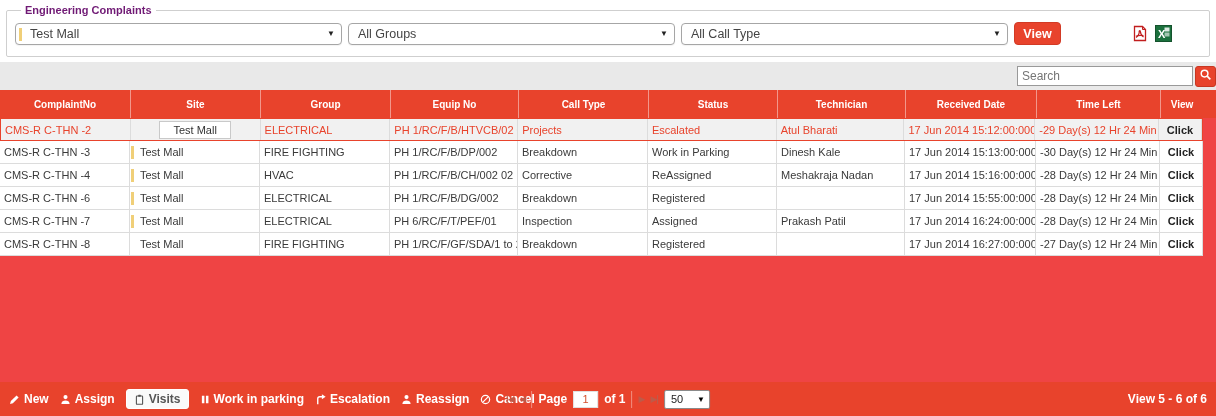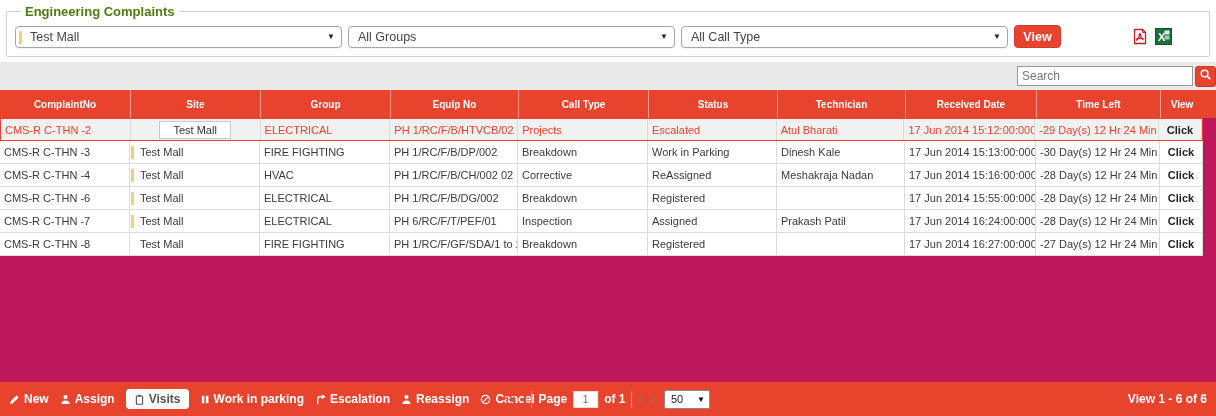--- a/index.html
+++ b/index.html
@@ -9,21 +9,21 @@
     font-family:"Liberation Sans","DejaVu Sans",sans-serif; color:#333;
   }
   .app { position:absolute; inset:0; }
 
   
   fieldset.filters {
     position:absolute; left:6px; top:4px; width:1204px; height:53px;
     border:1px solid #cfcfcf; border-radius:2px; padding:6px 8px 0 8px;
   }
   fieldset.filters legend {
-    font-size:13px; font-weight:bold; color:#4d7c0f; padding:0 4px; margin-left:6px;
+    font-size:11px; font-weight:bold; color:#701a75; padding:0 4px; margin-left:6px;
   }
   .filters-row { display:flex; align-items:center; gap:6px; }
   .sel {
     position:relative; width:327px; height:22px; background:#fff;
     border:1px solid #a6a6a6; border-radius:4px; font-size:12.5px; color:#444;
     display:flex; align-items:center; padding:0 18px 0 9px; cursor:pointer;
     box-shadow:0 1px 1px rgba(0,0,0,0.05);
   }
   .sel .site-tick {
     position:absolute; left:3px; top:4px; width:3px; height:13px; background:#f0cf78;
@@ -63,21 +63,21 @@
     display:flex; align-items:center; justify-content:center;
     border-left:1px solid rgba(255,255,255,0.45); cursor:pointer;
     white-space:nowrap; overflow:hidden;
   }
   .ghead .hcell:first-child { border-left:none; }
   .ghead .hfill { flex:1; }
 
   .c0{width:130px}.c1{width:130px}.c2{width:130px}.c3{width:128px}.c4{width:130px}
   .c5{width:129px}.c6{width:128px}.c7{width:131px}.c8{width:124px}.c9{width:43px}
 
-  .gbody { background:#be185d; height:264px; }
+  .gbody { background:#ef4444; height:264px; }
   .grow {
     display:flex; width:1203px; height:23px; font-size:11px; color:#3a3a3a;
     border-bottom:1px solid #dcdcdc; cursor:pointer; background:#fff;
   }
   .grow .cell {
     border-right:1px solid #dcdcdc; display:flex; align-items:center;
     padding:0 4px; white-space:nowrap; overflow:hidden; position:relative;
   }
   .grow .cell.view { justify-content:center; font-weight:bold; color:#222; }
   .grow .cell.site { padding-left:10px; }
@@ -368,16 +368,16 @@
       <span>of 1</span>
       <span class="pdiv"></span>
       <span class="arrow">▶</span>
       <span class="arrow">▶|</span>
       <span class="size-select">
         <span>50</span>
         <span class="caret">▼</span>
       </span>
     </div>
 
-    <div class="view-range">View 1 - 6 of 6</div>
+    <div class="view-range">View 5 - 6 of 6</div>
   </div>
 
 </div>
 
 </body></html>

